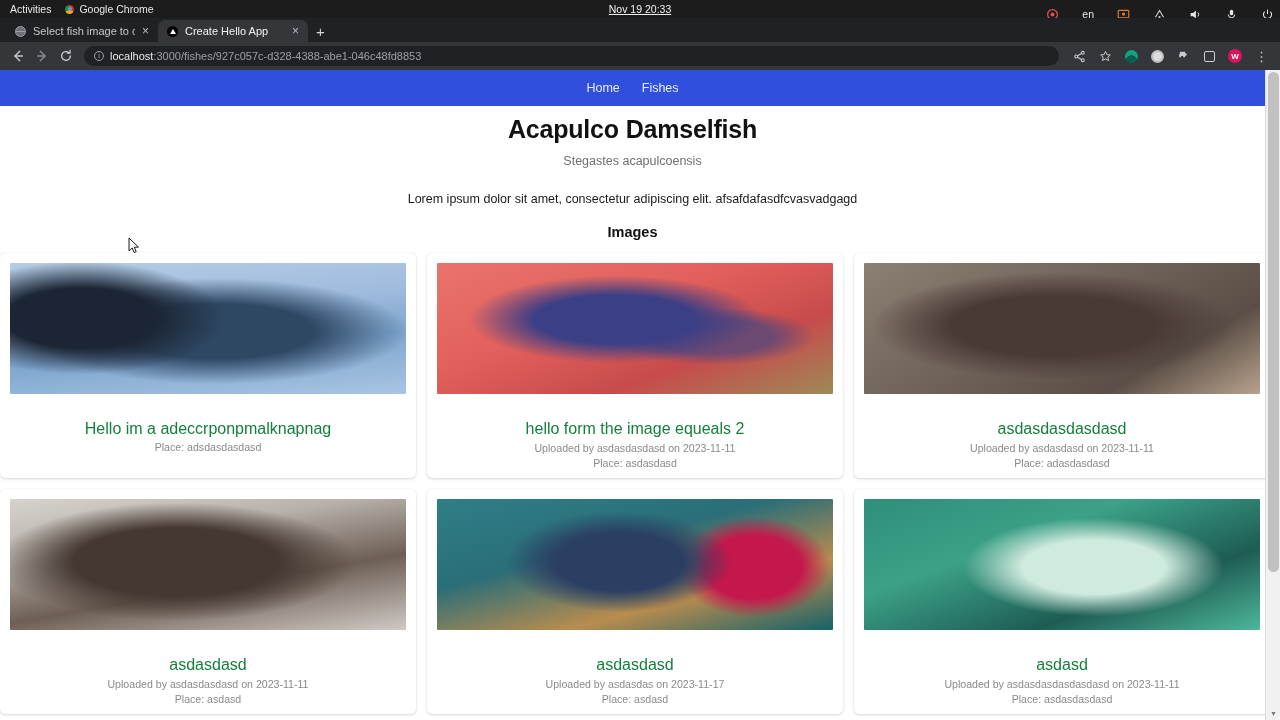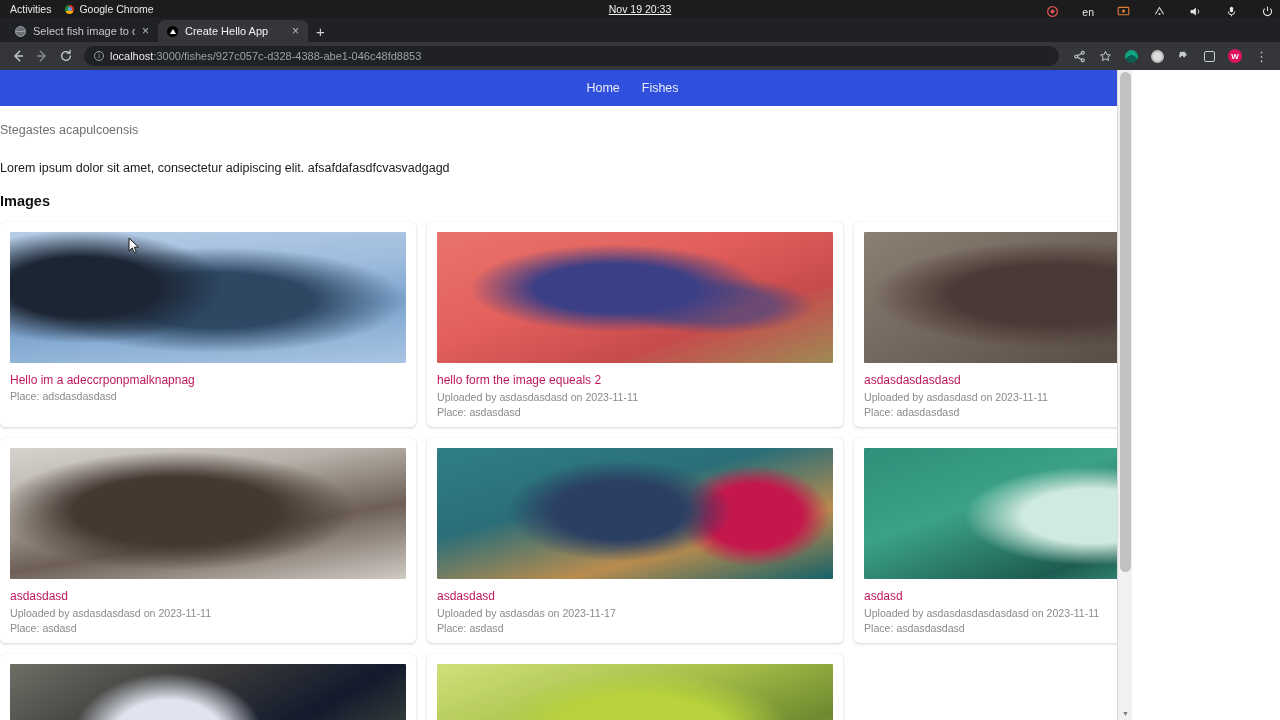--- a/index.html
+++ b/index.html
@@ -27,22 +27,22 @@
   }
   .chrome-dot::after {
     content: ""; position: absolute; inset: 2.6px;
     background: #5b9bf5; border-radius: 50%;
   }
   .gnome-clock {
     position: absolute; left: 0; right: 0; margin: auto;
     text-align: center; font-size: 10.5px; color: #f0f0f0; text-decoration: underline;
   }
   .gnome-right {
-    position: absolute; right: 6px; top: 0; height: 18px;
-    display: flex; align-items: flex-end; gap: 23px;
+    position: absolute; right: 6px; top: 8px; height: 18px;
+    display: flex; align-items: flex-start; gap: 23px;
   }
   .gnome-right .ic { width: 13px; height: 13px; display: block; }
   .rec-dot { color: #e05252; }
 
   
   .tabstrip {
     height: 24px; width: 1280px; background: #202124;
     display: flex; align-items: flex-end; padding-left: 6px;
     position: relative;
   }
@@ -122,22 +122,22 @@
     background: radial-gradient(circle at 50% 85%, #0d5c52 0 45%, #10a37f 46% 100%);
   }
   .ext-blue {
     width: 13px; height: 13px; border-radius: 50%;
     background: #dcdcdc; border: 2px solid #bdbdbd;
   }
   .tb-dots { color: #c9ccd0; font-size: 13px; padding: 0 6px; line-height: 1; }
 
   
   .viewport {
-    width: 1132px; height: 650px;
-    background: #fff; position: relative; overflow: hidden;
+    width: 1280px; height: 650px;
+    background: #fff; position: relative; overflow: hidden; text-align: center;
   }
   .page { width: 1265px; height: 650px; overflow: hidden; position: relative; }
 
   .navbar {
     background: #2f4fdc; height: 36px;
     display: flex; align-items: center; justify-content: center;
     gap: 22px;
   }
   .navbar a {
     color: #e9ecfb; font-size: 12.5px; text-decoration: none;
@@ -163,21 +163,21 @@
   .card {
     background: #fff; border-radius: 5px;
     box-shadow: 0 1px 3px rgba(0,0,0,0.16), 0 0 1px rgba(0,0,0,0.10);
     padding: 10px 10px 9px 10px;
     overflow: hidden;
   }
   .card .photo {
     width: 100%; height: 131px; border-radius: 1px;
     background-size: cover; background-position: center;
   }
-  .cap-title { font-size: 12px; color: #be185d; margin-top: 10px; }
+  .cap-title { font-size: 16px; color: #15803d; margin-top: 26px; }
   .cap-sub { font-size: 10.6px; color: #8a8a8a; margin-top: 4px; }
   .cap-sub.place { margin-top: 3px; }
 
   
   .ph1 {
     background-image:
       radial-gradient(ellipse 50% 60% at 18% 42%, #1b2533 0 38%, rgba(27,37,51,0) 72%),
       radial-gradient(ellipse 62% 52% at 52% 52%, #2e4763 0 40%, rgba(46,71,99,0) 78%),
       linear-gradient(175deg, #b6cde6 0%, #9fbcdd 36%, #7ea5cf 62%, #a9c5e2 100%);
   }
@@ -370,20 +370,21 @@
 
 <div class="viewport">
   <div class="page">
 
     <div class="navbar">
       <a href="#">Home</a>
       <a href="#">Fishes</a>
     </div>
 
     <div class="content">
+      <h1 class="fish-title">Acapulco Damselfish</h1>
       <div class="sci-name">Stegastes acapulcoensis</div>
       <div class="desc">Lorem ipsum dolor sit amet, consectetur adipiscing elit. afsafdafasdfcvasvadgagd</div>
       <h2 class="images-heading">Images</h2>
 
       <div class="grid">
 
         <div class="card">
           <div class="photo ph1"></div>
           <div class="cap-title">Hello im a adeccrponpmalknapnag</div>
           <div class="cap-sub place">Place: adsdasdasdasd</div>

